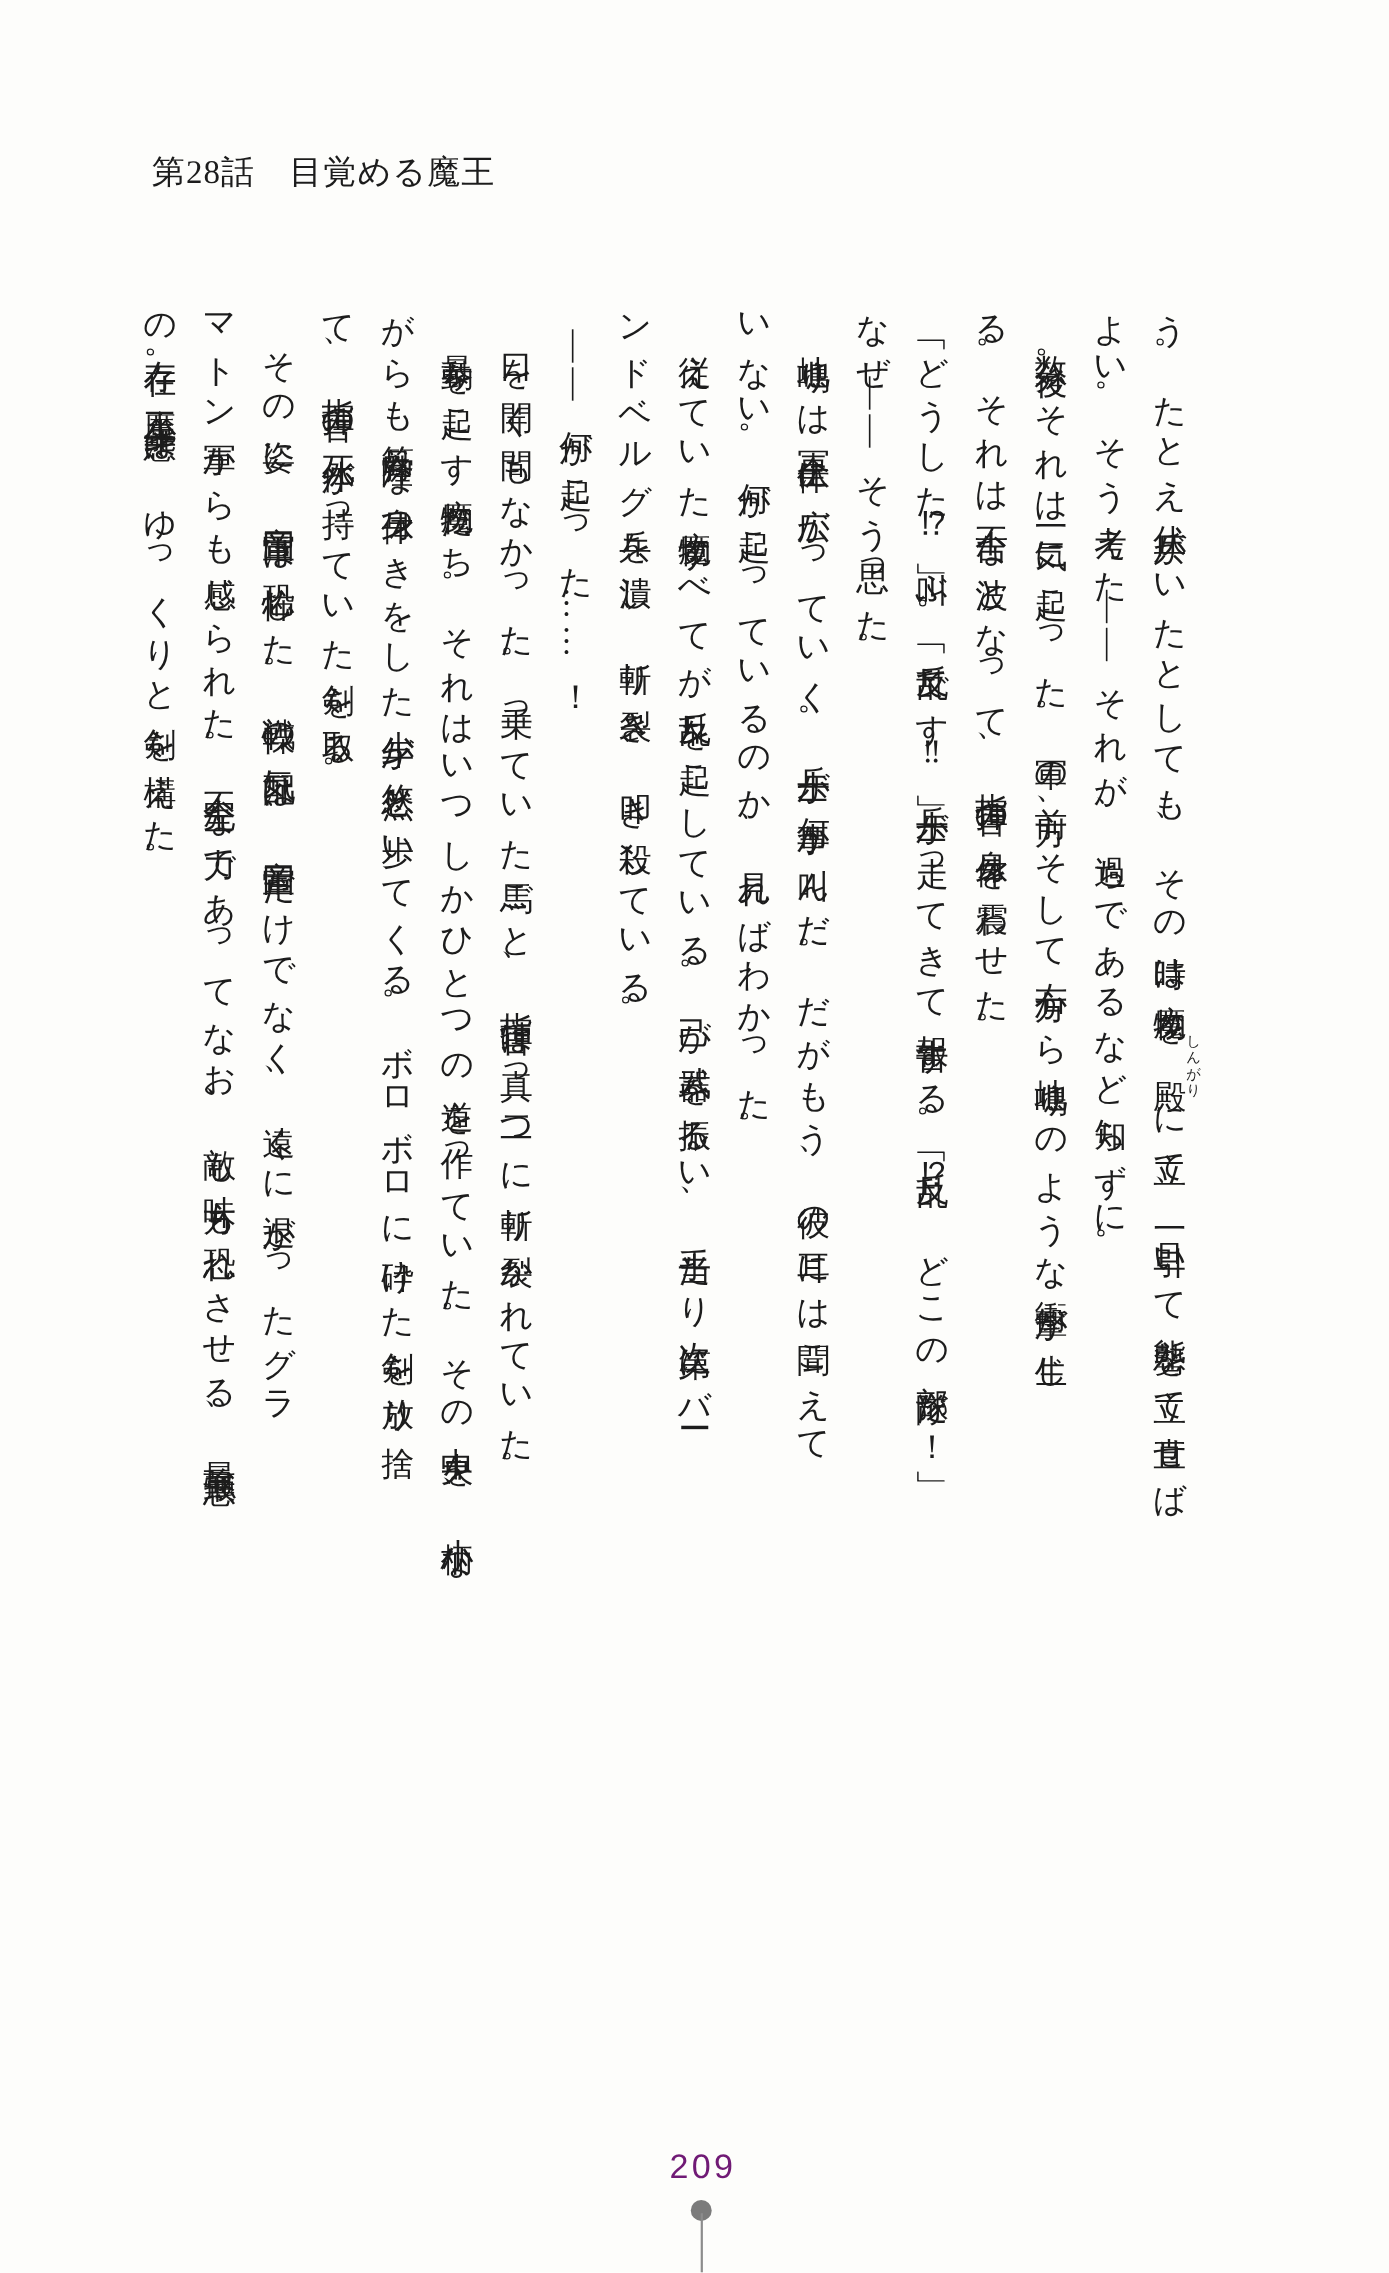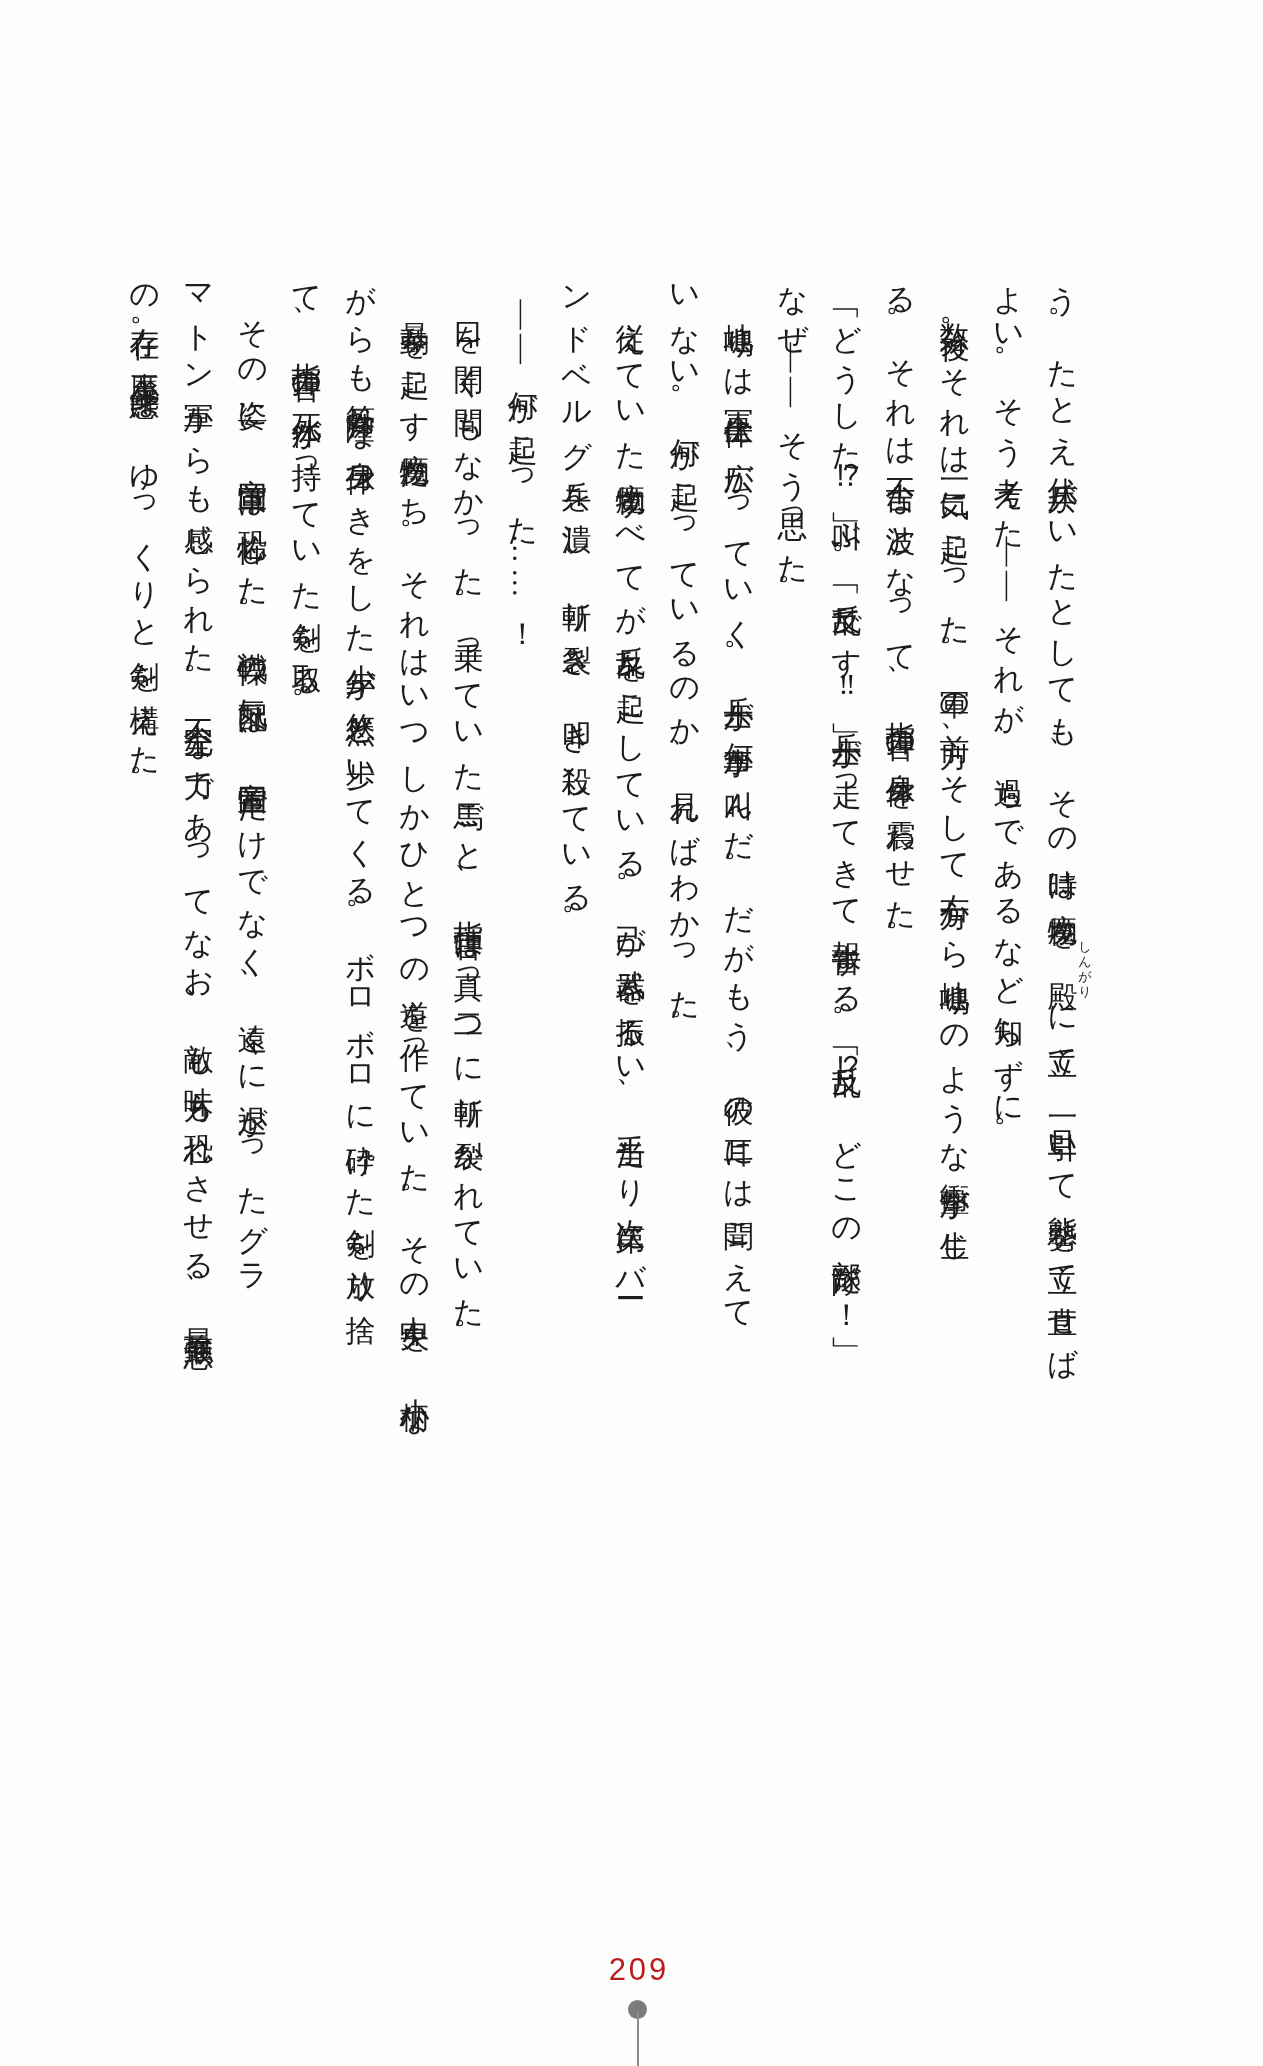--- a/index.html
+++ b/index.html
@@ -43,21 +43,21 @@
   }
   .page-number {
     position: absolute;
     left: 577px;
     top: 1952px;
     width: 124px;
     text-align: center;
     font-family: "Liberation Sans", sans-serif;
     font-size: 31px;
     font-weight: 400;
-    color: #b91c1c;
+    color: #701a75;
     letter-spacing: 3px;
   }
   .marker-circle {
     position: absolute;
     left: 628px;
     top: 2000px;
     width: 19px;
     height: 19px;
     border-radius: 50%;
     background: #7b7b7b;
@@ -69,20 +69,21 @@
     width: 2px;
     height: 54px;
     background: #8c8c8c;
   }
 </style>
 </head>
 <body>
 
 <div class="page">
 
+  <div class="chapter-header">第28話　目覚める魔王</div>
 
   <div class="text-block">
     <p><span>う。たとえ伏兵がいたとしても、その時は魔物を</span><ruby><span>殿</span><rt>しんがり</rt></ruby><span>に立て、一旦引いて態勢を立て直せば</span></p>
     <p>よい。そう考えた――それが、過ちであるなど知らずに。</p>
     <p>　数分後。それは一気に起こった。軍の前方、そして右方から地鳴りのような衝撃が生じ</p>
     <p>る。それは不吉な波となって、指揮官の身体を震わせた。</p>
     <p>　「どうした⁉」叫ぶ。「反乱です‼」兵士が走ってきて報告する。「反乱⁉　どこの部隊だ！」</p>
     <p>なぜ――そう思った。</p>
     <p>　地鳴りは軍全体に広がっていく。兵士が何事か叫んだ。だがもう、彼の耳には聞こえて</p>
     <p>いない。何が起こっているのか、見ればわかった。</p>

